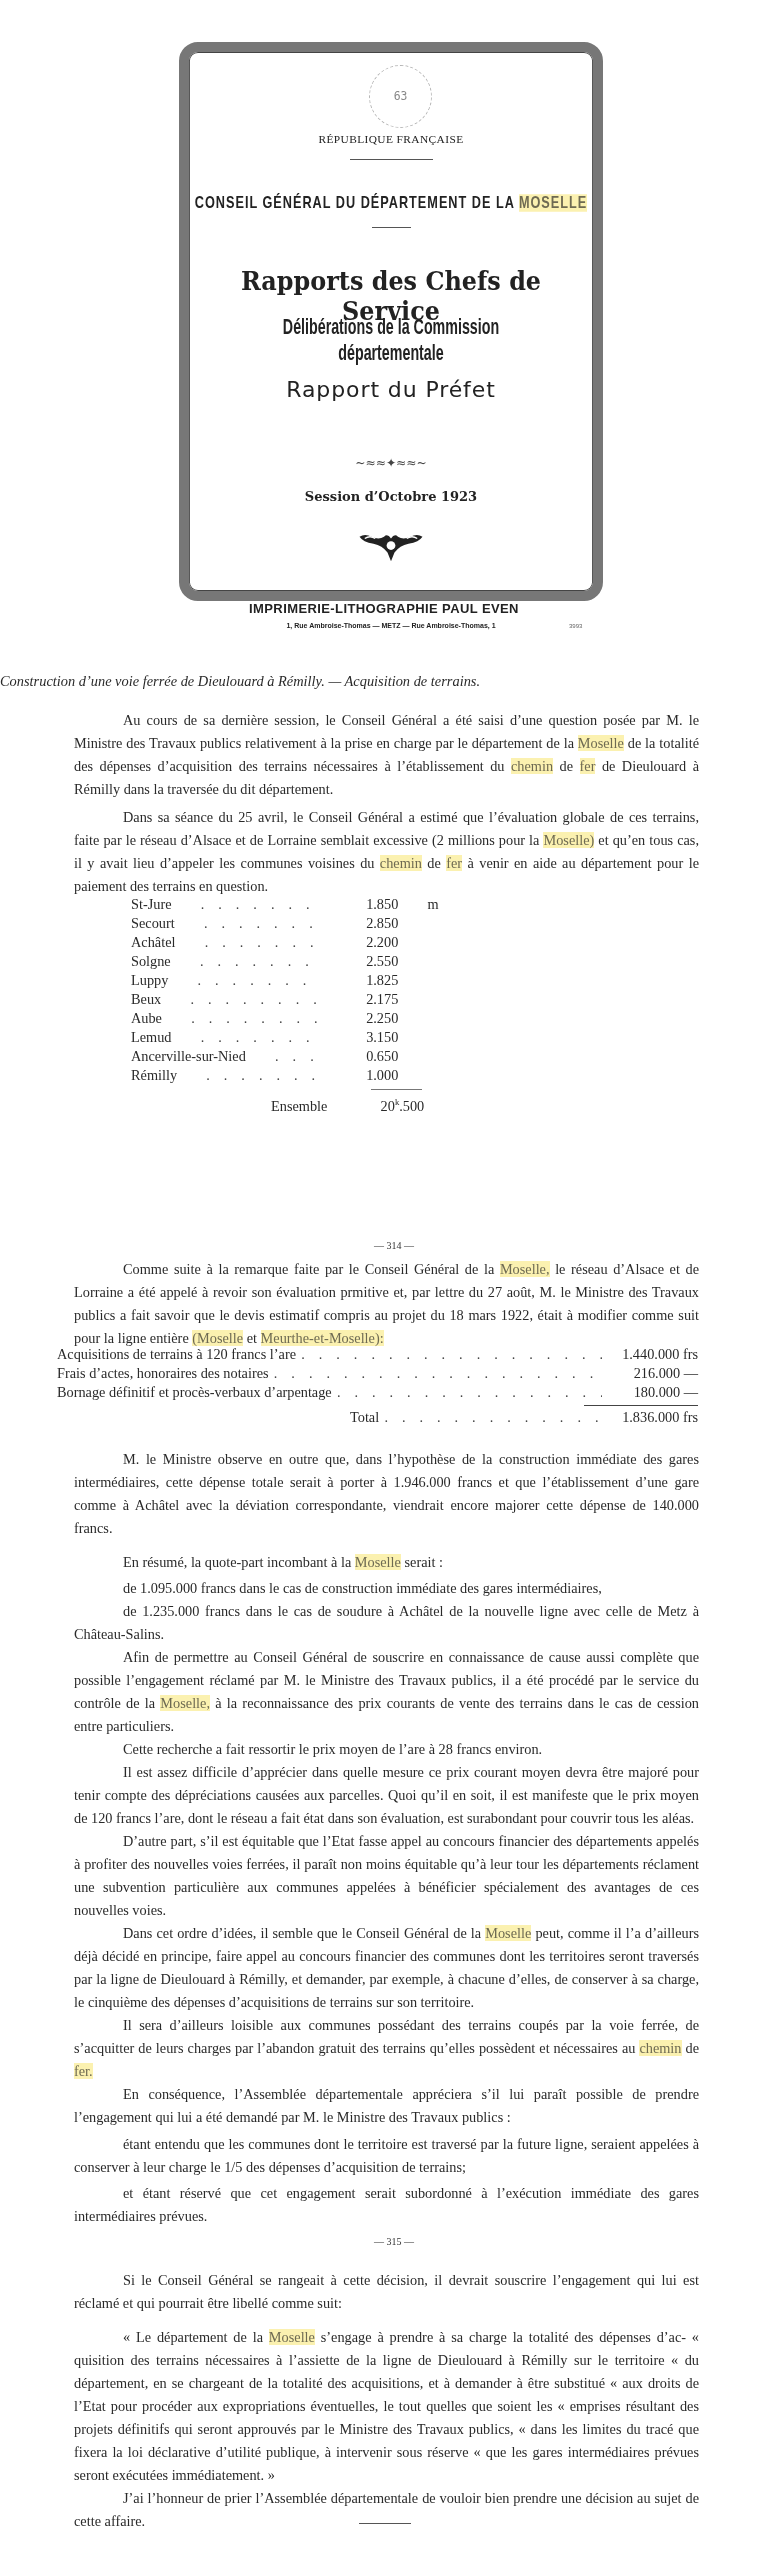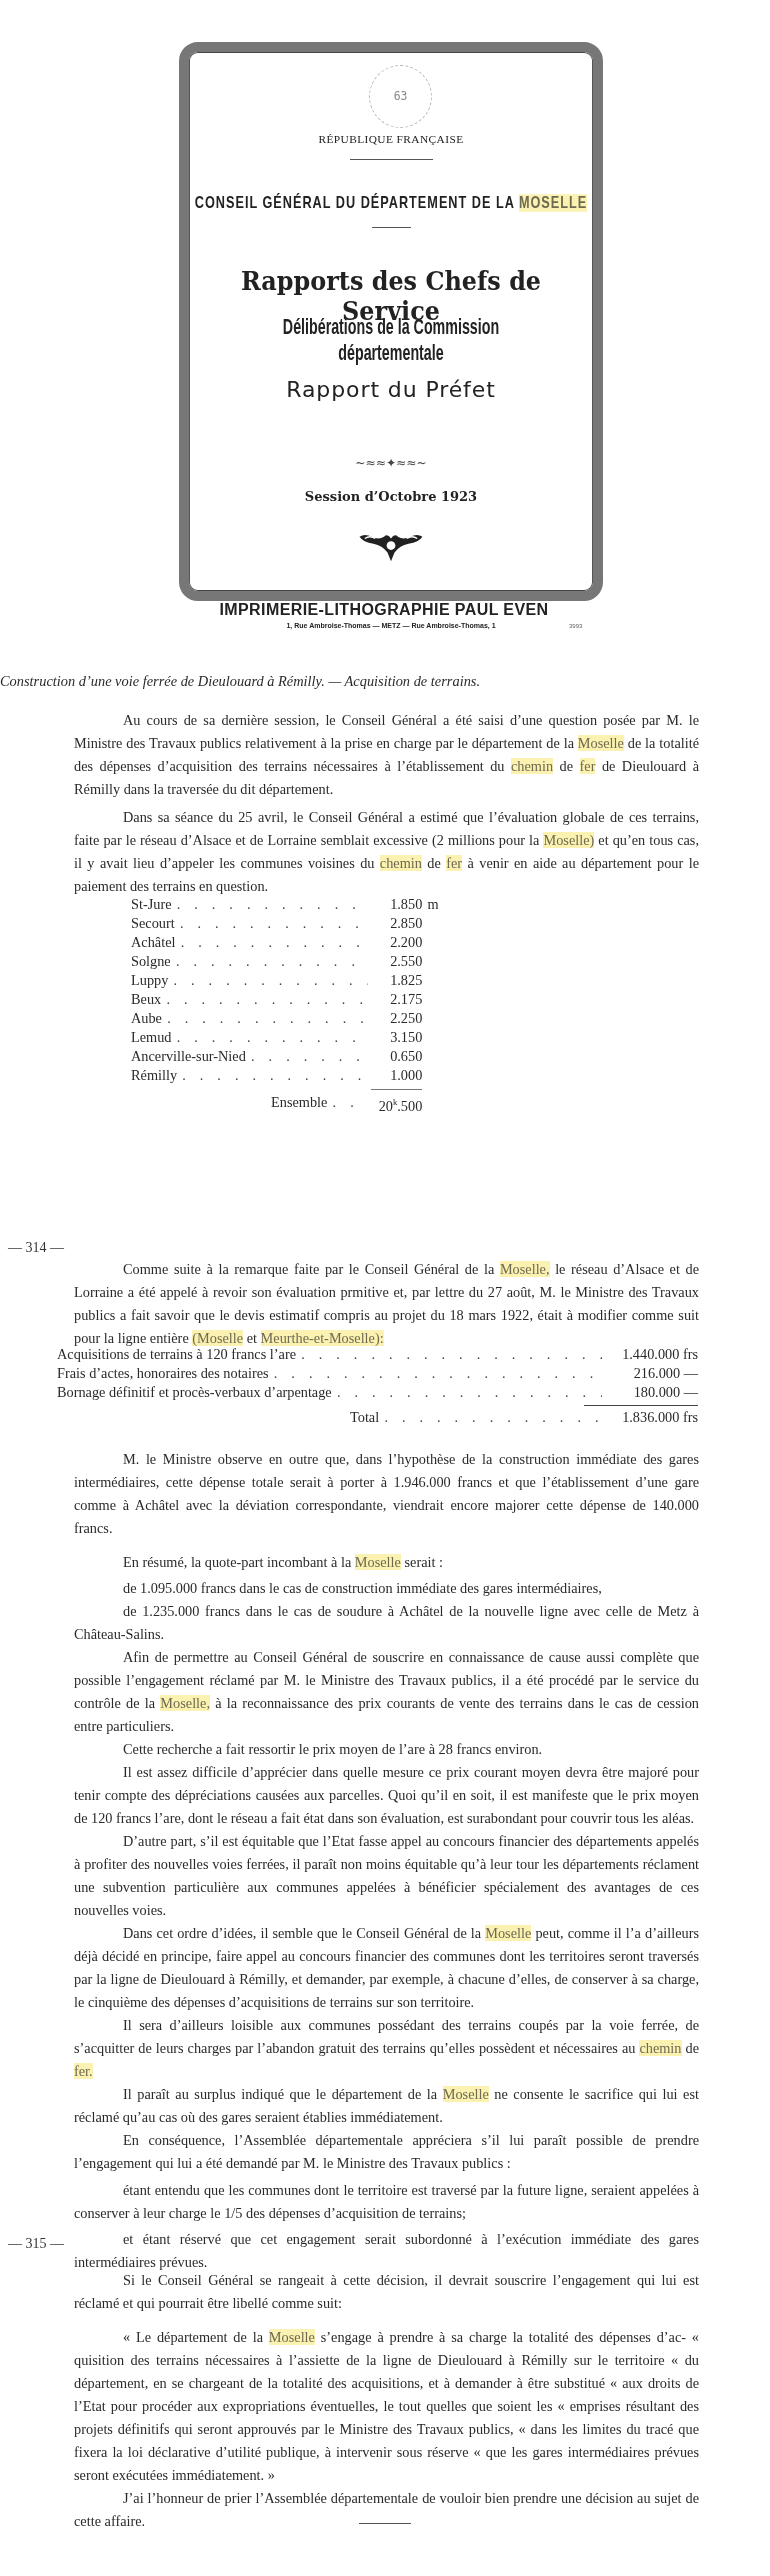--- a/index.html
+++ b/index.html
@@ -27,40 +27,40 @@
            font-weight: bold; font-size: 26px; letter-spacing: 0; transform: scaleX(0.92); }
   .delib { position: absolute; top: 266px; left: 0; right: 0; font-family: "Liberation Sans", sans-serif;
            font-weight: bold; font-size: 18.3px; transform: scaleX(0.78) scaleY(1.2); }
   .prefet { position: absolute; top: 325px; left: 0; right: 0; font-family: "DejaVu Sans", sans-serif;
            font-size: 22px; letter-spacing: 0.9px; }
   .flourish { position: absolute; top: 404px; left: 0; right: 0; font-size: 12.2px; color: #444; }
   .session { position: absolute; top: 437px; left: 0; right: 0; font-family: "DejaVu Serif", serif;
            font-weight: bold; font-size: 13px; }
   .ornament { position: absolute; top: 476px; left: 50%; margin-left: -35px; }
   .imprim { position: absolute; top: 549px; left: 0; right: 14px; font-family: "Liberation Sans", sans-serif;
-           font-weight: bold; font-size: 16px; letter-spacing: 0.4px; }
+           font-weight: bold; font-size: 13px; letter-spacing: 0.4px; }
   .address { position: absolute; top: 570px; left: 0; right: 0; font-family: "Liberation Sans", sans-serif;
            font-size: 7px; font-weight: bold; }
   .printno { position: absolute; top: 570px; right: 10.5px; font-size: 6.1px; color: #666;
            font-family: "Liberation Sans", sans-serif; }
 
   
   .text { position: absolute; left: 74px; width: 625px; font-family: "Liberation Serif", serif;
           font-size: 14.3px; line-height: 23px; text-align: justify; color: #2a2a2a; }
   .text p { margin: 0; text-indent: 49px; }
   .heading { position: absolute; left: 0; right: 0; font-style: italic;
           font-family: "Liberation Serif", serif; font-size: 14.4px; color: #2a2a2a; }
-  .pageno { position: absolute; left: 8px; right: 0; text-align: left; font-family: "Liberation Serif", serif;
-          font-size: 14px; color: #333; }
+  .pageno { position: absolute; left: 18px; right: 0; text-align: center; font-family: "Liberation Serif", serif;
+          font-size: 10px; color: #333; }
   .sep { position: absolute; left: 50%; width: 52px; margin-left: -26px; height: 0.9px; background: #555; }
 
   
   .ltable { position: absolute; left: 131px; width: 314px; font-family: "Liberation Serif", serif;
             font-size: 14.3px; line-height: 19px; color: #2a2a2a; }
-  .lrow { display: flex; align-items: flex-start; }
+  .lrow { display: flex; align-items: flex-end; gap: 24px; }
   .lrow .name { white-space: nowrap; padding-right: 5.2px; }
   .lrow .dots { flex: 1; overflow: hidden; white-space: nowrap; letter-spacing: 5.2px; color: #444; }
   .lrow .val { width: 54px; text-align: right; white-space: nowrap; }
   .lrow .unit { width: 17.5px; padding-left: 5.2px; }
   .ltotal-rule { height: 1.7px; background: #777; margin: 3.5px 10.5px 2.6px auto; width: 51px; }
   .ens { padding-left: 140px; }
 
   .ftable { position: absolute; left: 45px; width: 653px; font-family: "Liberation Serif", serif;
             font-size: 14.3px; line-height: 19px; color: #2a2a2a; }
   .frow { display: flex; align-items: baseline; margin-left: 12px; }
@@ -206,21 +206,20 @@
   <p>M. le Ministre observe en outre que, dans l’hypothèse de la construction immédiate des gares intermédiaires, cette dépense totale serait à porter à 1.946.000 francs et que l’établissement d’une gare comme à Achâtel avec la déviation correspondante, viendrait encore majorer cette dépense de 140.000 francs.</p>
   <p style="margin-top:10.5px"><span>En résumé, la quote-part incombant à la </span><span class="hl">Moselle</span><span> serait :</span></p>
   <p style="margin-top:3.5px">de 1.095.000 francs dans le cas de construction immédiate des gares intermédiaires,</p>
   <p>de 1.235.000 francs dans le cas de soudure à Achâtel de la nouvelle ligne avec celle de Metz à Château-Salins.</p>
   <p><span>Afin de permettre au Conseil Général de souscrire en connaissance de cause aussi complète que possible l’engagement réclamé par M. le Ministre des Travaux publics, il a été procédé par le service du contrôle de la </span><span class="hl">Moselle,</span><span> à la reconnaissance des prix courants de vente des terrains dans le cas de cession entre particuliers.</span></p>
   <p>Cette recherche a fait ressortir le prix moyen de l’are à 28 francs environ.</p>
   <p>Il est assez difficile d’apprécier dans quelle mesure ce prix courant moyen devra être majoré pour tenir compte des dépréciations causées aux parcelles. Quoi qu’il en soit, il est manifeste que le prix moyen de 120 francs l’are, dont le réseau a fait état dans son évaluation, est surabondant pour couvrir tous les aléas.</p>
   <p>D’autre part, s’il est équitable que l’Etat fasse appel au concours financier des départements appelés à profiter des nouvelles voies ferrées, il paraît non moins équitable qu’à leur tour les départements réclament une subvention particulière aux communes appelées à bénéficier spécialement des avantages de ces nouvelles voies.</p>
   <p><span>Dans cet ordre d’idées, il semble que le Conseil Général de la </span><span class="hl">Moselle</span><span> peut, comme il l’a d’ailleurs déjà décidé en principe, faire appel au concours financier des communes dont les territoires seront traversés par la ligne de Dieulouard à Rémilly, et demander, par exemple, à chacune d’elles, de conserver à sa charge, le cinquième des dépenses d’acquisitions de terrains sur son territoire.</span></p>
   <p><span>Il sera d’ailleurs loisible aux communes possédant des terrains coupés par la voie ferrée, de s’acquitter de leurs charges par l’abandon gratuit des terrains qu’elles possèdent et nécessaires au </span><span class="hl">chemin</span><span> de </span><span class="hl">fer.</span></p>
-  <p><span>Il paraît au surplus indiqué que le département de la </span><span class="hl">Moselle</span><span> ne consente le sacrifice qui lui est réclamé qu’au cas où des gares seraient établies immédiatement.</span></p>
   <p>En conséquence, l’Assemblée départementale appréciera s’il lui paraît possible de prendre l’engagement qui lui a été demandé par M. le Ministre des Travaux publics :</p>
   <p style="margin-top:3.5px">étant entendu que les communes dont le territoire est traversé par la future ligne, seraient appelées à conserver à leur charge le 1/5 des dépenses d’acquisition de terrains;</p>
   <p style="margin-top:3.5px">et étant réservé que cet engagement serait subordonné à l’exécution immédiate des gares intermédiaires prévues.</p>
 </div>
 
 <div class="pageno" style="top:2236px;">— 315 —</div>
 
 <div class="text" style="top:2269px;">
   <p>Si le Conseil Général se rangeait à cette décision, il devrait souscrire l’engagement qui lui est réclamé et qui pourrait être libellé comme suit:</p>
   <p style="margin-top:10.5px"><span>« Le département de la </span><span class="hl">Moselle</span><span> s’engage à prendre à sa charge la totalité des dépenses d’ac- « quisition des terrains nécessaires à l’assiette de la ligne de Dieulouard à Rémilly sur le territoire « du département, en se chargeant de la totalité des acquisitions, et à demander à être substitué « aux droits de l’Etat pour procéder aux expropriations éventuelles, le tout quelles que soient les « emprises résultant des projets définitifs qui seront approuvés par le Ministre des Travaux publics, « dans les limites du tracé que fixera la loi déclarative d’utilité publique, à intervenir sous réserve « que les gares intermédiaires prévues seront exécutées immédiatement. »</span></p>

